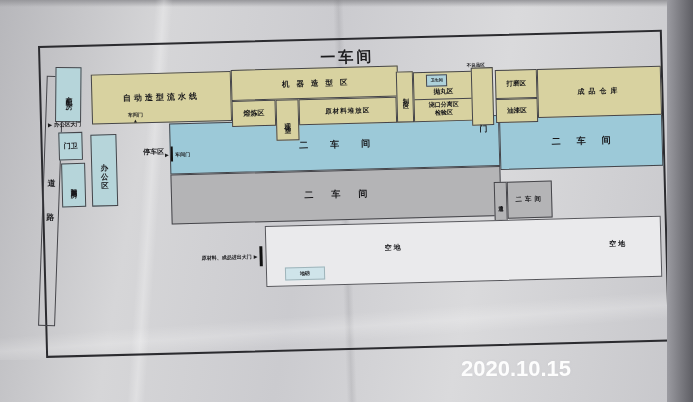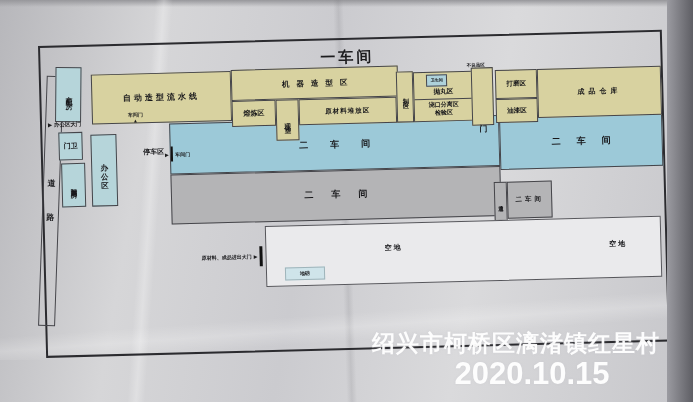--- a/index.html
+++ b/index.html
@@ -155,17 +155,16 @@
       </div>
     </div>
     <div class="abs" style="left:156px;top:204px;z-index:3;display:flex;align-items:center;gap:2px;">
       <span class="lab" style="font-size:5px;">原材料、成品进出大门</span>
       <span style="font-size:5px;font-weight:bold;">▶</span>
       <span class="doorbar" style="width:3px;height:20px;display:inline-block;"></span>
     </div>
 
   </div>
 
-  <div class="abs wm" style="left:372px;top:328px;font-size:23px;letter-spacing:1px;">绍兴市柯桥区漓渚镇红星村</div>
-  <div class="abs wm" style="left:388px;top:356px;width:288px;text-align:center;font-size:31px;">2020.10.15</div>
+  <div class="abs wm" style="left:372px;top:356px;width:288px;text-align:center;font-size:22px;">2020.10.15</div>
 
   <div class="abs edge-right noint" style="z-index:7;"></div>
 </div>
 
 </body></html>

